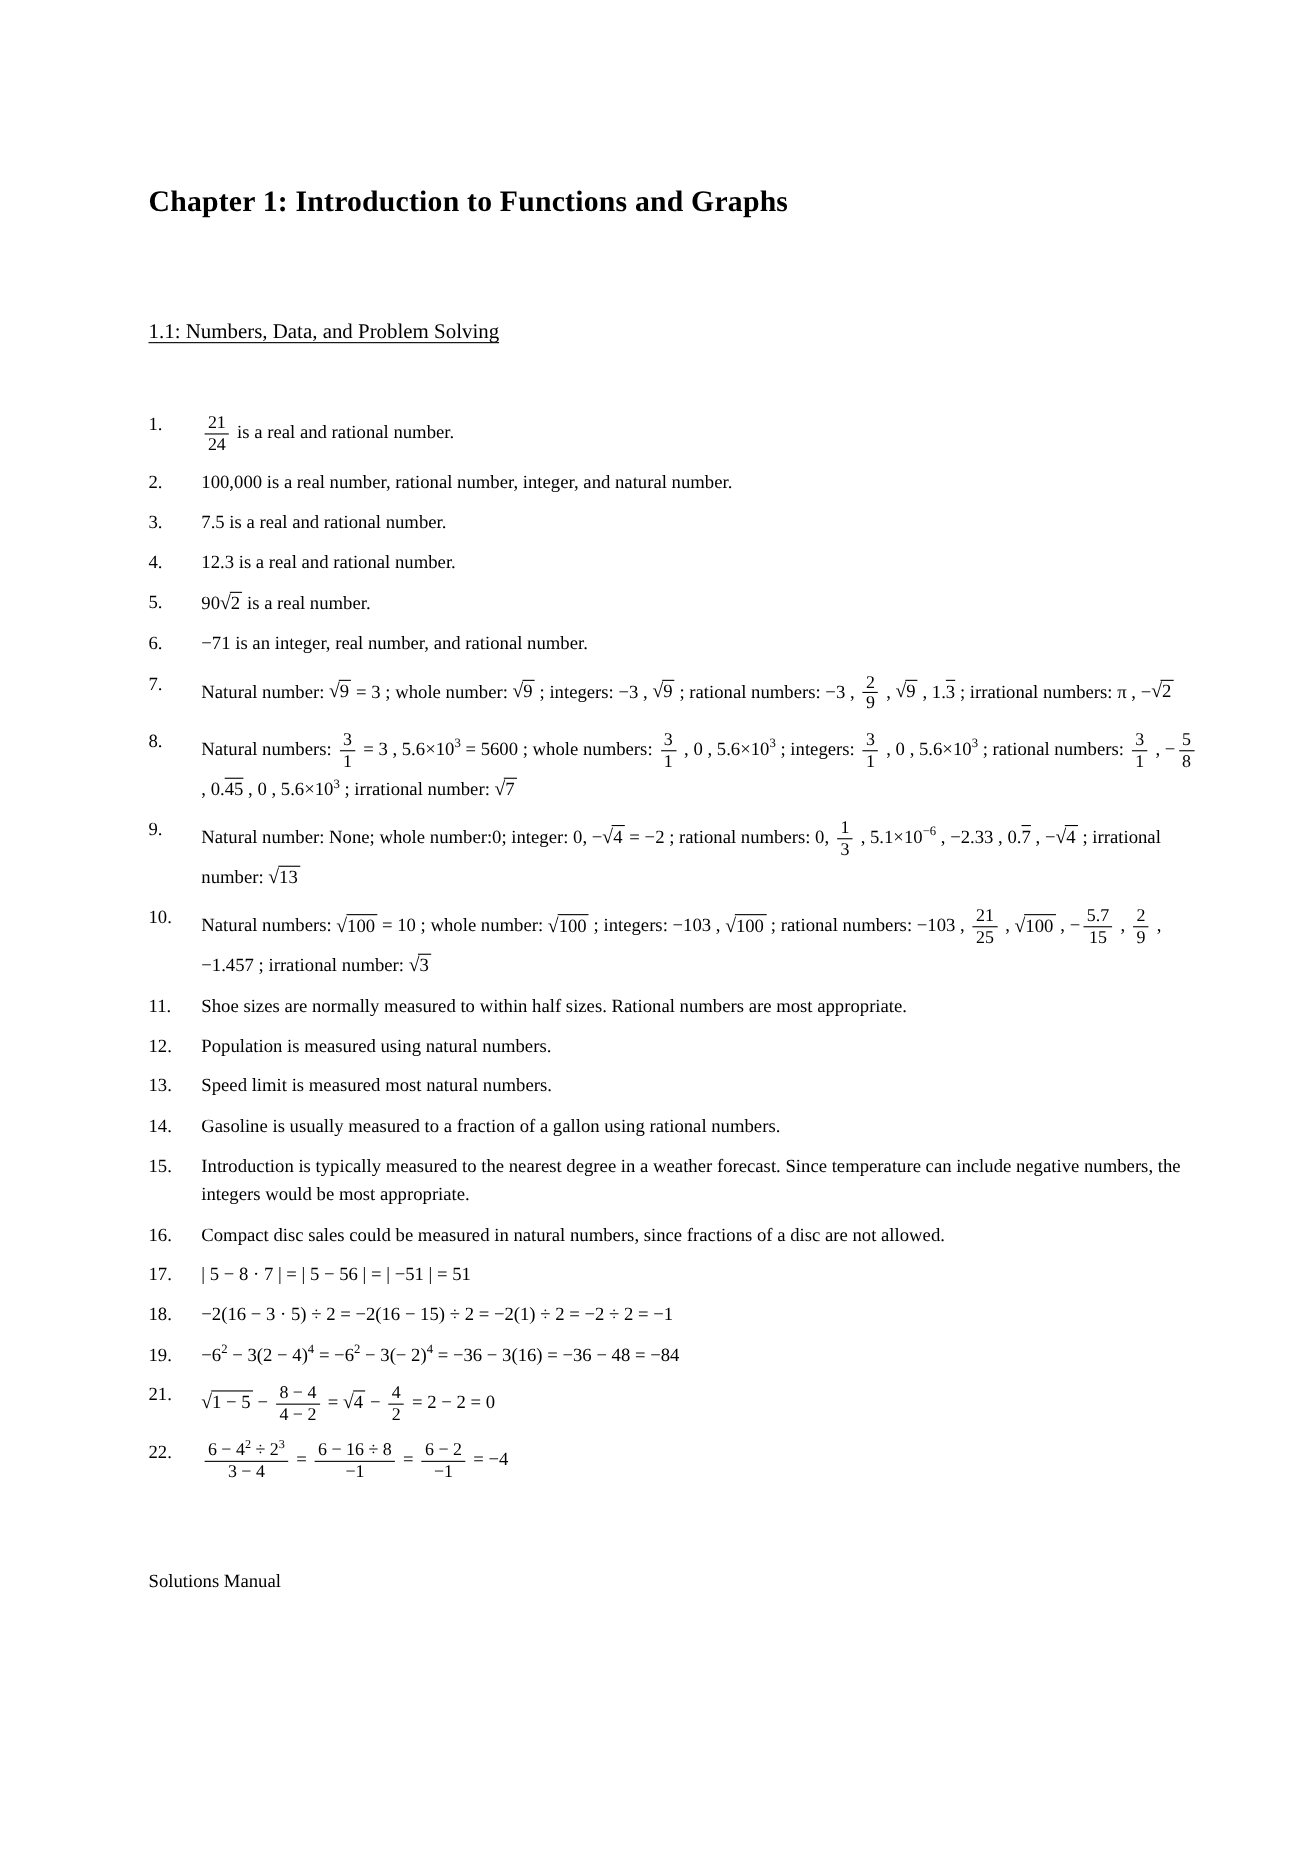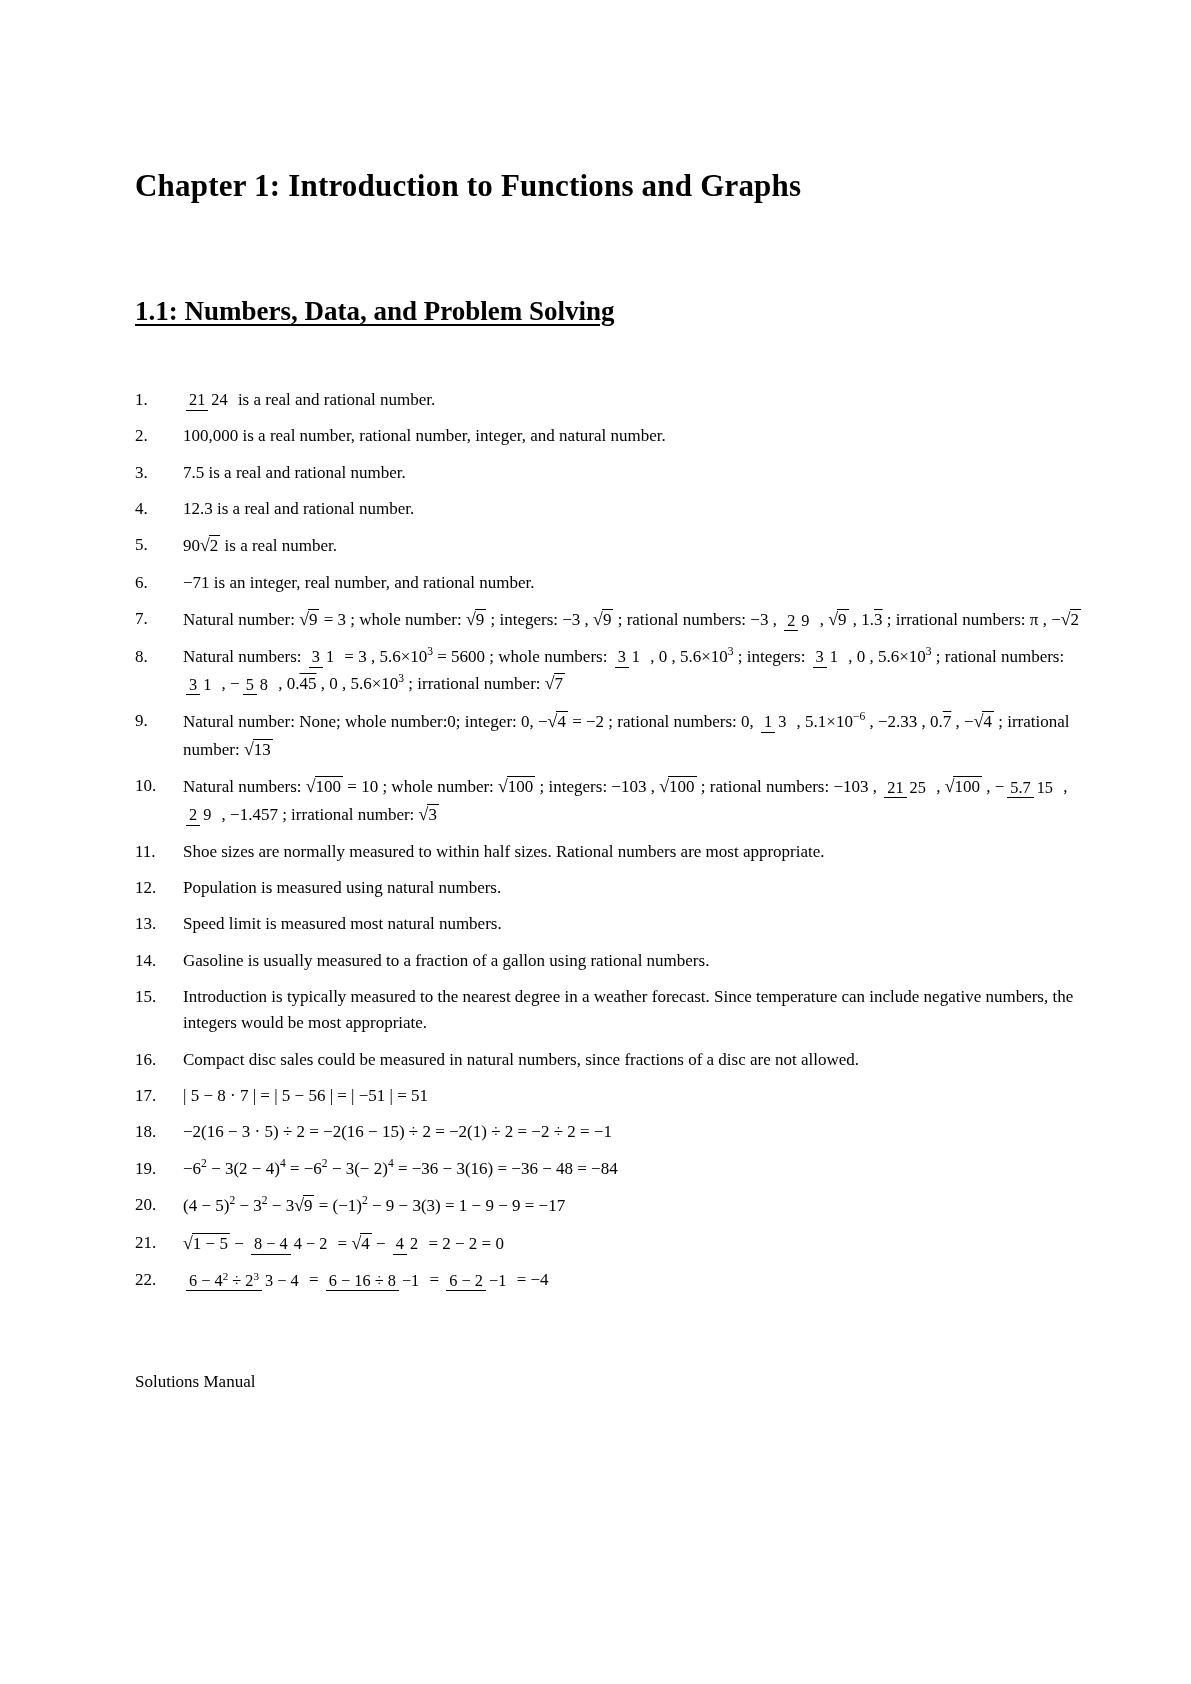--- a/index.html
+++ b/index.html
@@ -8,45 +8,46 @@
     width: 1191px;
     min-height: 1684px;
     margin: 0 auto;
     background: #ffffff;
     color: #000000;
     font-family: "Liberation Serif", "DejaVu Serif", serif;
     padding: 168px 90px 60px 135px;
     position: relative;
   }
   h1.chapter-title {
-    font-size: 31px;
+    font-size: 27px;
     font-weight: bold;
     letter-spacing: 0.2px;
     margin-bottom: 92px;
   }
   h2.section-heading {
-    font-size: 27px;
-    font-weight: bold;
+    font-size: 19px;
+    font-weight: normal;
     text-decoration: underline;
     text-underline-offset: 4px;
     margin-bottom: 60px;
   }
   .items { font-size: 17px; }
   .item {
     display: flex;
     align-items: flex-start;
     margin-bottom: 10px;
     line-height: 1.55;
   }
   .inum { flex: 0 0 48px; width: 48px; }
   .ibody { flex: 1; padding-right: 6px; }
 
   
   .frac {
     display: inline-flex;
+    flex-direction: column;
     text-align: center;
     vertical-align: middle;
     line-height: 1.15;
     margin: 2px 3px;
     font-size: 0.96em;
   }
   .frac .fn { border-bottom: 1.3px solid #000; padding: 0 3px; display: block; }
   .frac .fd { padding: 0 3px; display: block; }
 
   
@@ -180,24 +181,20 @@
       </div>
       <div class="item">
         <span class="inum">18.</span>
         <span class="ibody">−2(16 − 3 · 5) ÷ 2 = −2(16 − 15) ÷ 2 = −2(1) ÷ 2 = −2 ÷ 2 = −1</span>
       </div>
       <div class="item">
         <span class="inum">19.</span>
         <span class="ibody">−6<sup>2</sup> − 3(2 − 4)<sup>4</sup> = −6<sup>2</sup> − 3(− 2)<sup>4</sup> = −36 − 3(16)  = −36 − 48 = −84</span>
       </div>
       <div class="item">
-        <span class="inum">20.</span>
-        <span class="ibody">(4 − 5)<sup>2</sup> − 3<sup>2</sup> − 3<span class="rad"><span class="rsign">√</span><span class="rbar">9</span></span> =  (−1)<sup>2</sup> − 9 − 3(3)  = 1 − 9 − 9 = −17</span>
-      </div>
-      <div class="item">
         <span class="inum">21.</span>
         <span class="ibody"><span class="rad"><span class="rsign">√</span><span class="rbar">1 − 5</span></span> − <span class="frac">
             <span class="fn">8 − 4</span>
             <span class="fd">4 − 2</span>
           </span> = <span class="rad"><span class="rsign">√</span><span class="rbar">4</span></span> − <span class="frac">
             <span class="fn">4</span>
             <span class="fd">2</span>
           </span> = 2 − 2 = 0</span>
       </div>
       <div class="item">

